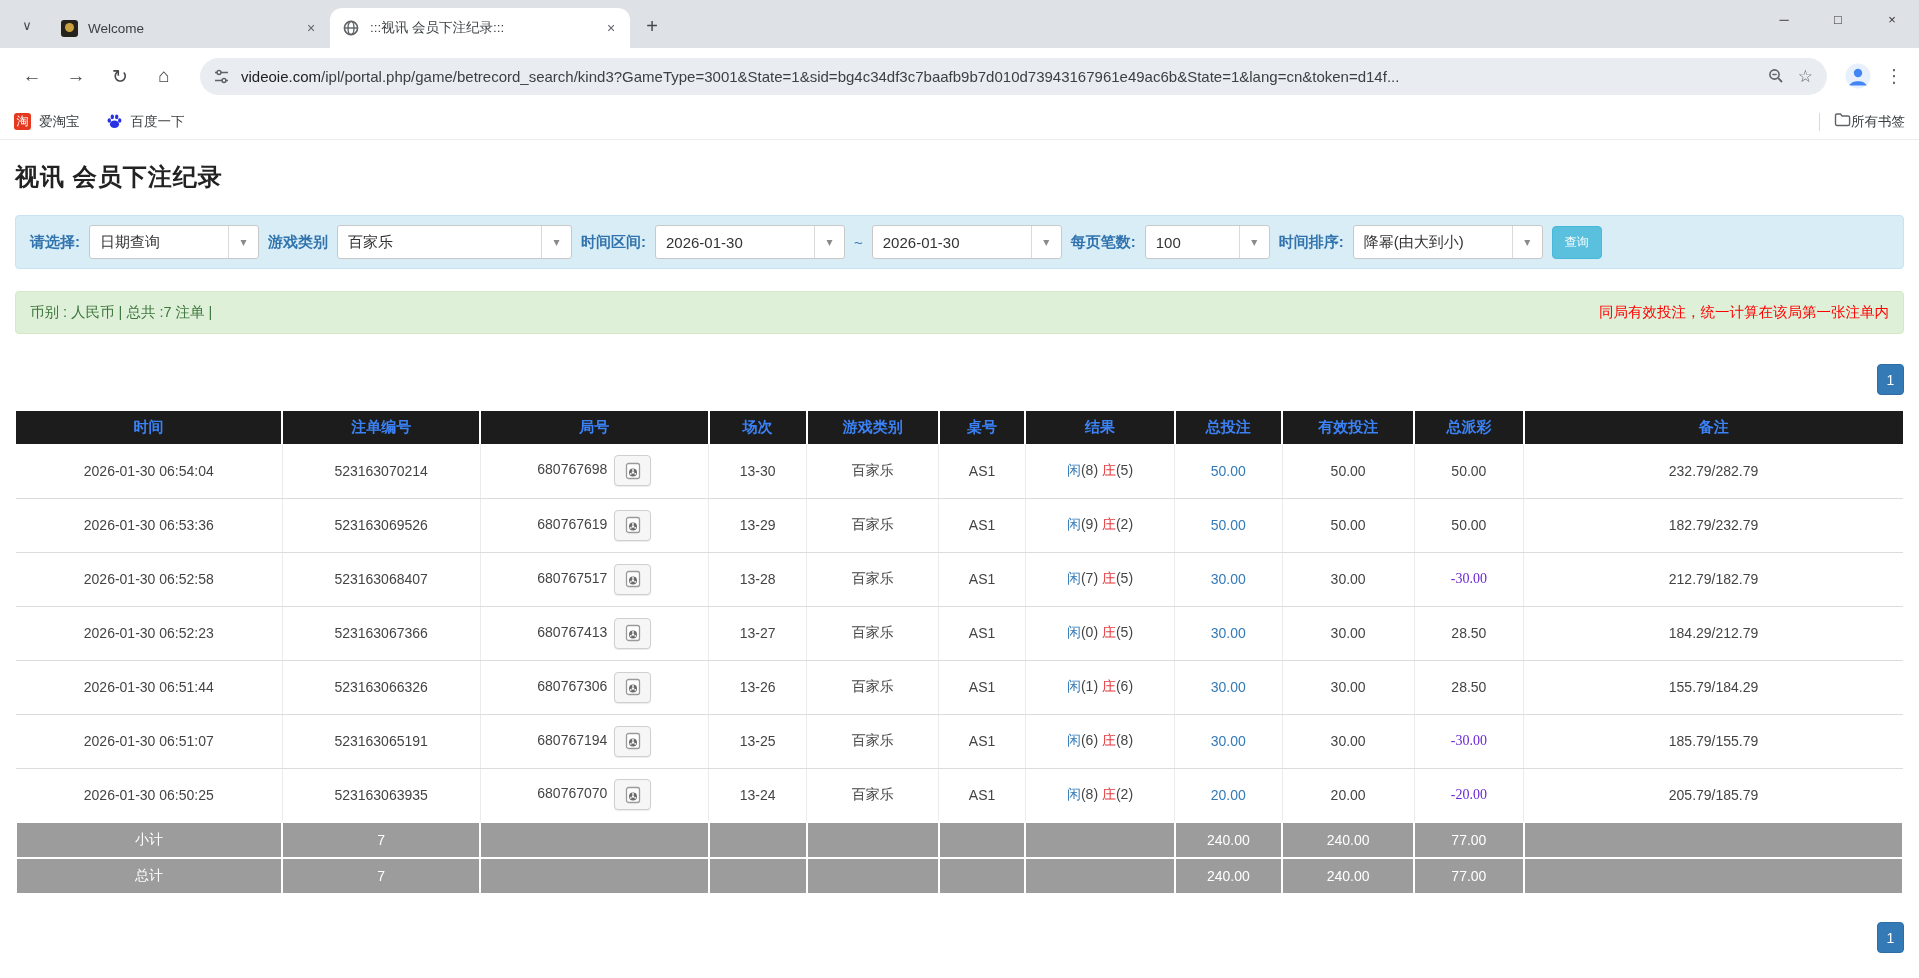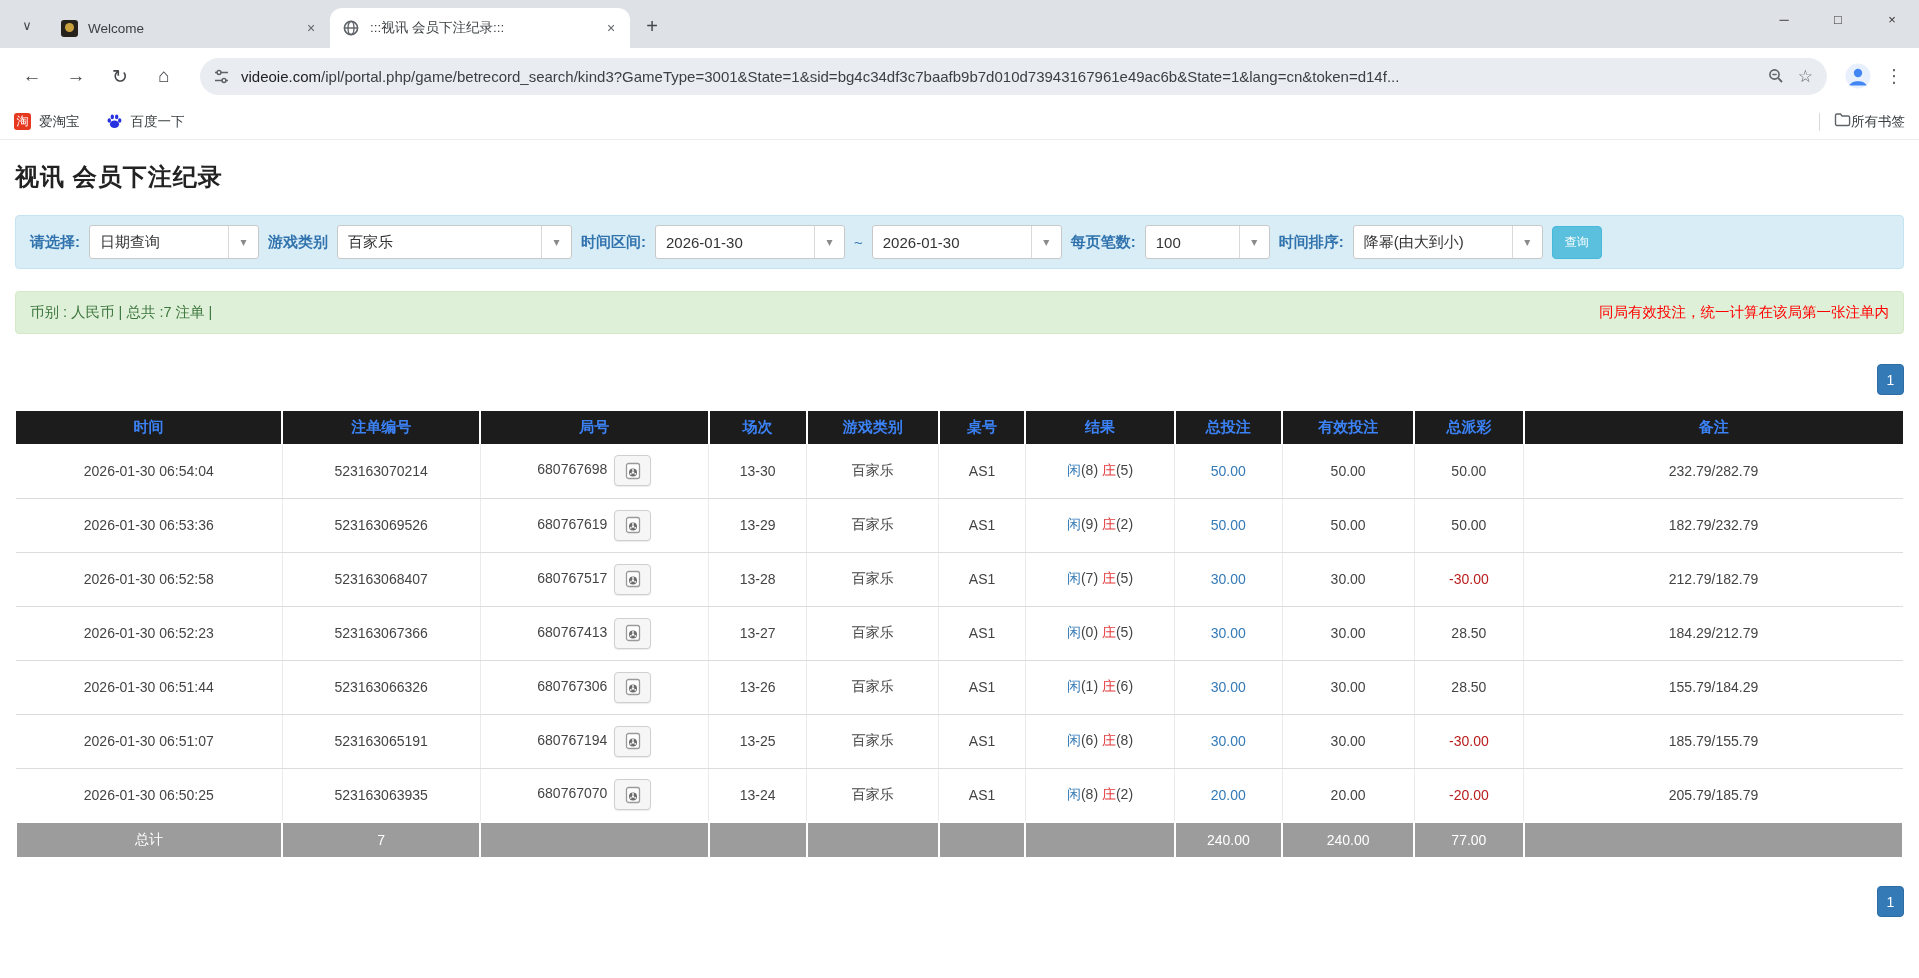--- a/index.html
+++ b/index.html
@@ -80,21 +80,21 @@
   .c1{width:14.1%}.c2{width:10.5%}.c3{width:12.1%}.c4{width:5.2%}.c5{width:7.0%}.c6{width:4.6%}
   .c7{width:7.9%}.c8{width:5.7%}.c9{width:7.0%}.c10{width:5.8%}.c11{width:20.1%}
   thead th { background:#1c1c1c; color:#3b82f6; font-size:15px; font-weight:bold; height:33px;
     border-right:2px solid #fff; text-align:center;margin-left:36px; }
   thead th:last-child { border-right:none; }
   tbody td { height:54px; text-align:center; font-size:14px; color:#444;
     border-bottom:1px solid #dcdcdc; border-right:1px solid #ebebeb; background:#fff; }
   tbody td:last-child { border-right:none; }
   td .blue, .amt-blue { color:#337ab7; }
   td .red { color:#e4393c; }
-  td.neg { color:#b91c1c; }
+  td.neg { color:#6d28d9;font-family:Liberation Serif, serif; }
   .video-btn { display:inline-flex; align-items:center; justify-content:center; width:37px; height:31px;
     margin-left:7px; vertical-align:middle; background:#f6f6f6; border:1px solid #cfcfcf; border-radius:4px;
     box-shadow:0 1px 1px rgba(0,0,0,.08); cursor:pointer; }
   tr.summary-row td { background:#9c9c9c; color:#fff; font-size:14px; height:36px; text-align:center;
     border:2px solid #fff; }
 </style>
 </head>
 <body>
 
 <div>
@@ -419,31 +419,44 @@
         <td>13-24</td>
         <td>百家乐</td>
         <td>AS1</td>
         <td><span class="blue">闲</span><span>(8)</span> <span class="red">庄</span><span>(2)</span></td>
         <td class="amt-blue">20.00</td>
         <td>20.00</td>
         <td class="neg">-20.00</td>
         <td>205.79/185.79</td>
       </tr>
       <tr class="summary-row">
-        <td>总计</td>
+        <td>小计</td>
         <td>7</td>
         <td></td>
           <td></td>
           <td></td>
         <td></td>
           <td></td>
         <td>240.00</td>
         <td>240.00</td>
         <td>77.00</td>
         <td></td>
       </tr>
+      <tr class="summary-row">
+        <td>总计</td>
+        <td>7</td>
+        <td></td>
+          <td></td>
+          <td></td>
+        <td></td>
+          <td></td>
+        <td>240.00</td>
+        <td>240.00</td>
+        <td>77.00</td>
+        <td></td>
+      </tr>
     </tbody>
   </table>
 
   <div class="pager bottom">
     <button class="pagebtn">1</button>
   </div>
 </div>
 
 </body></html>

